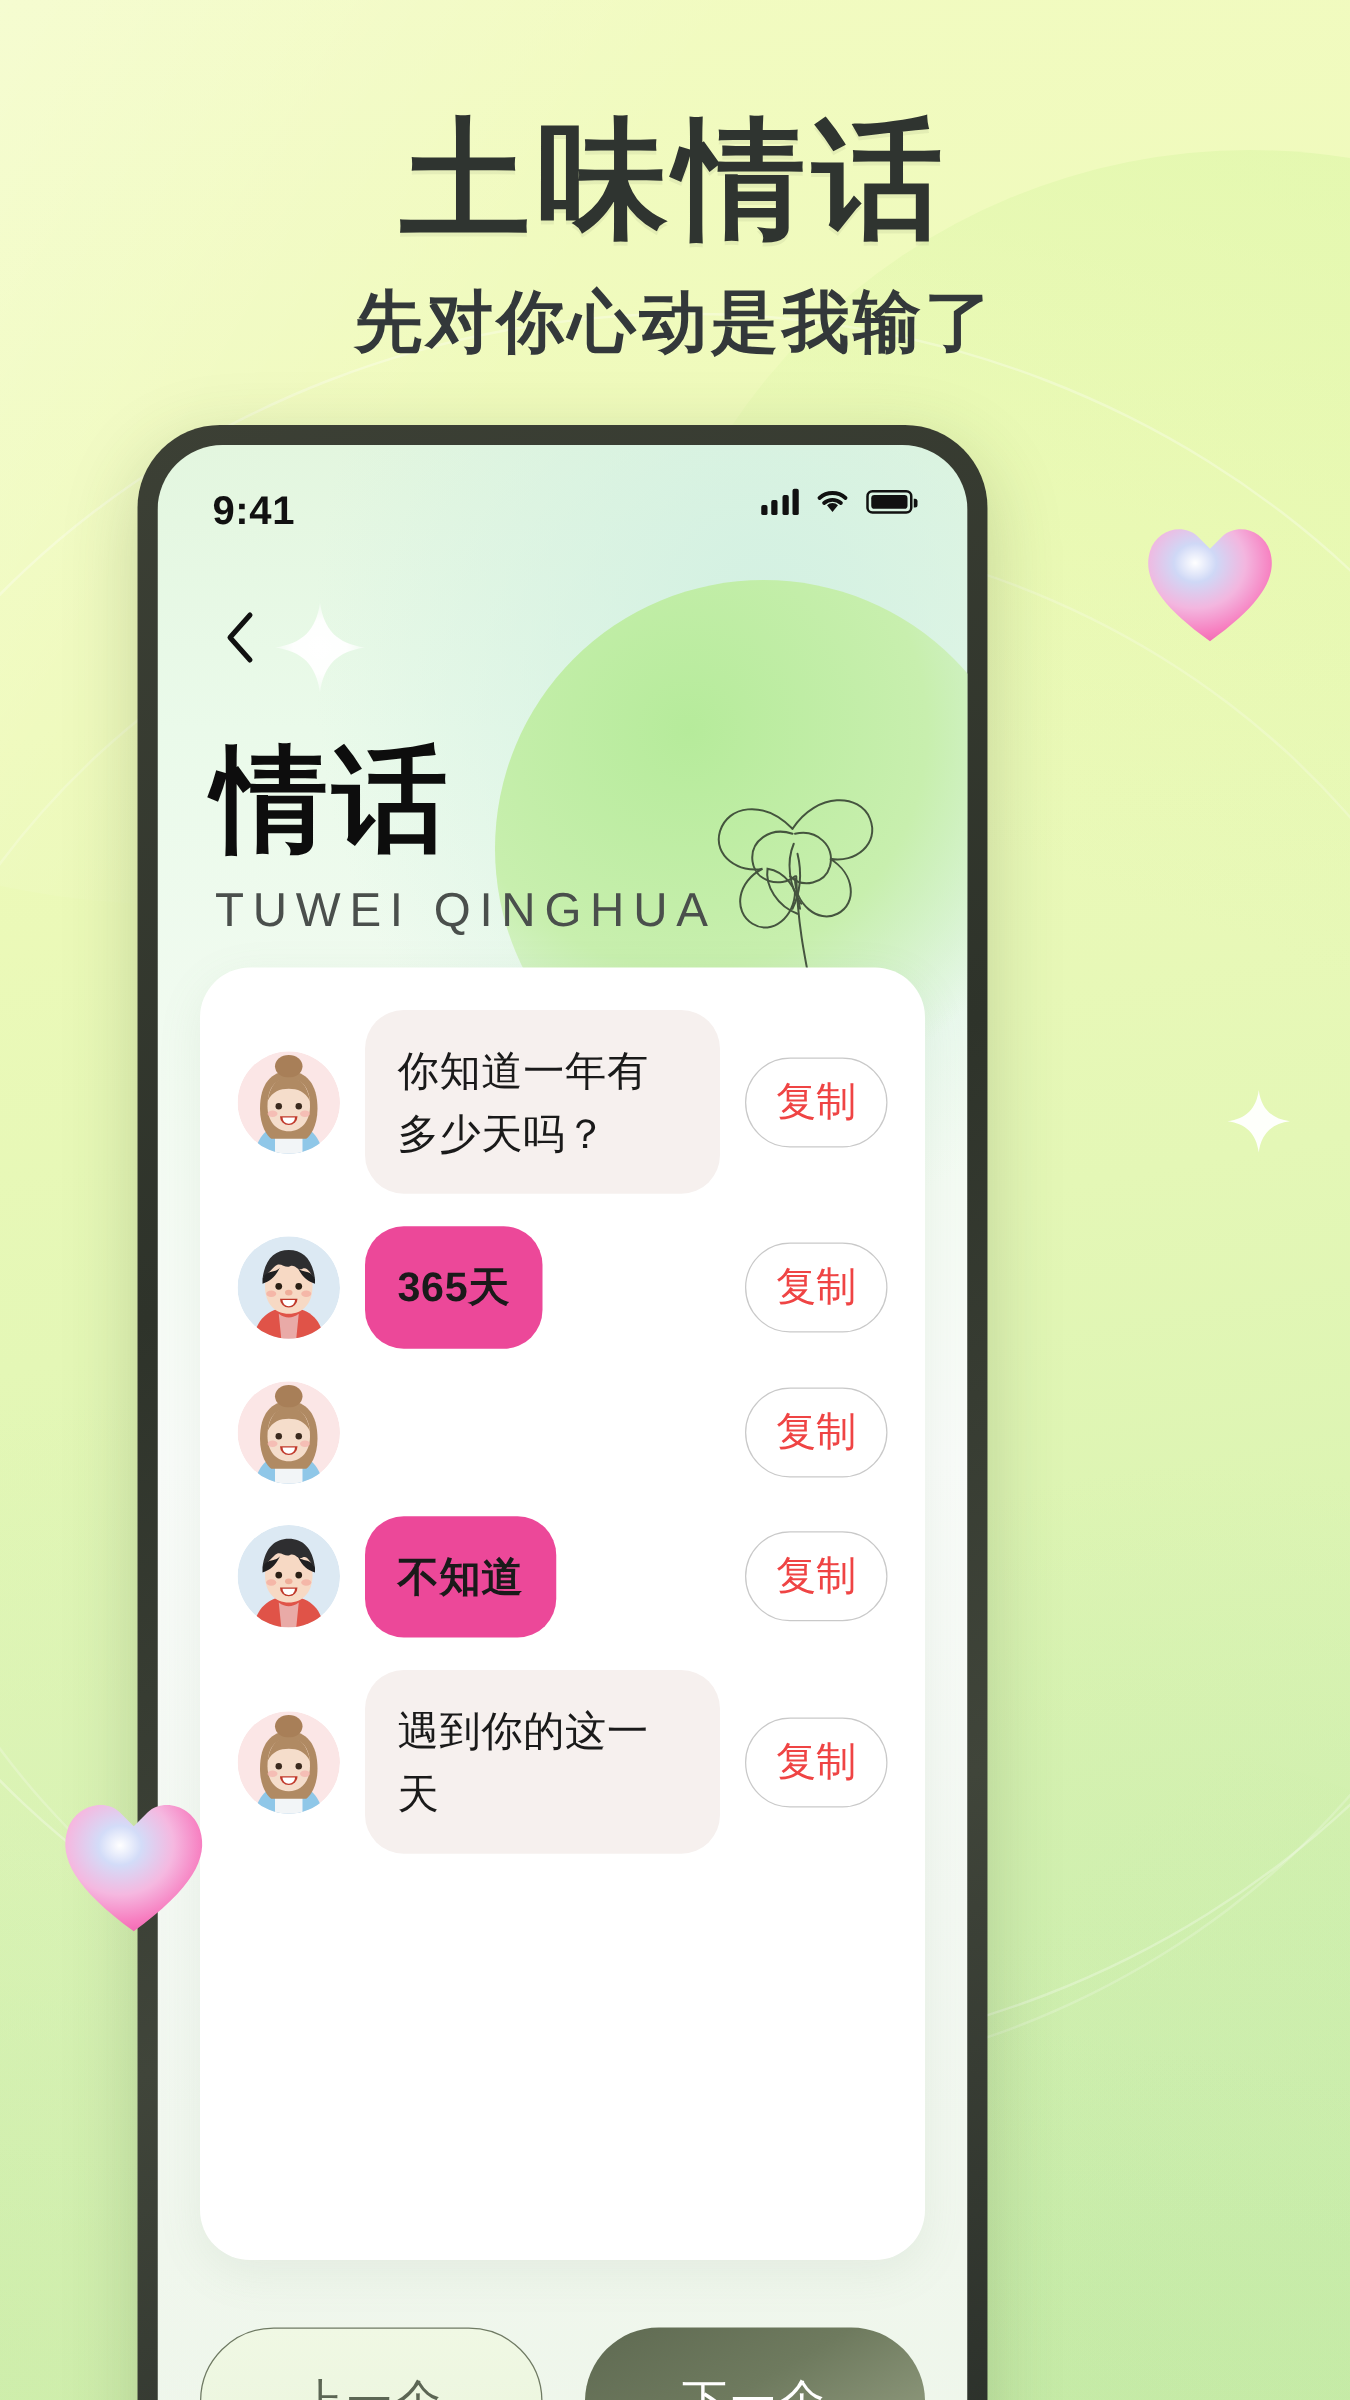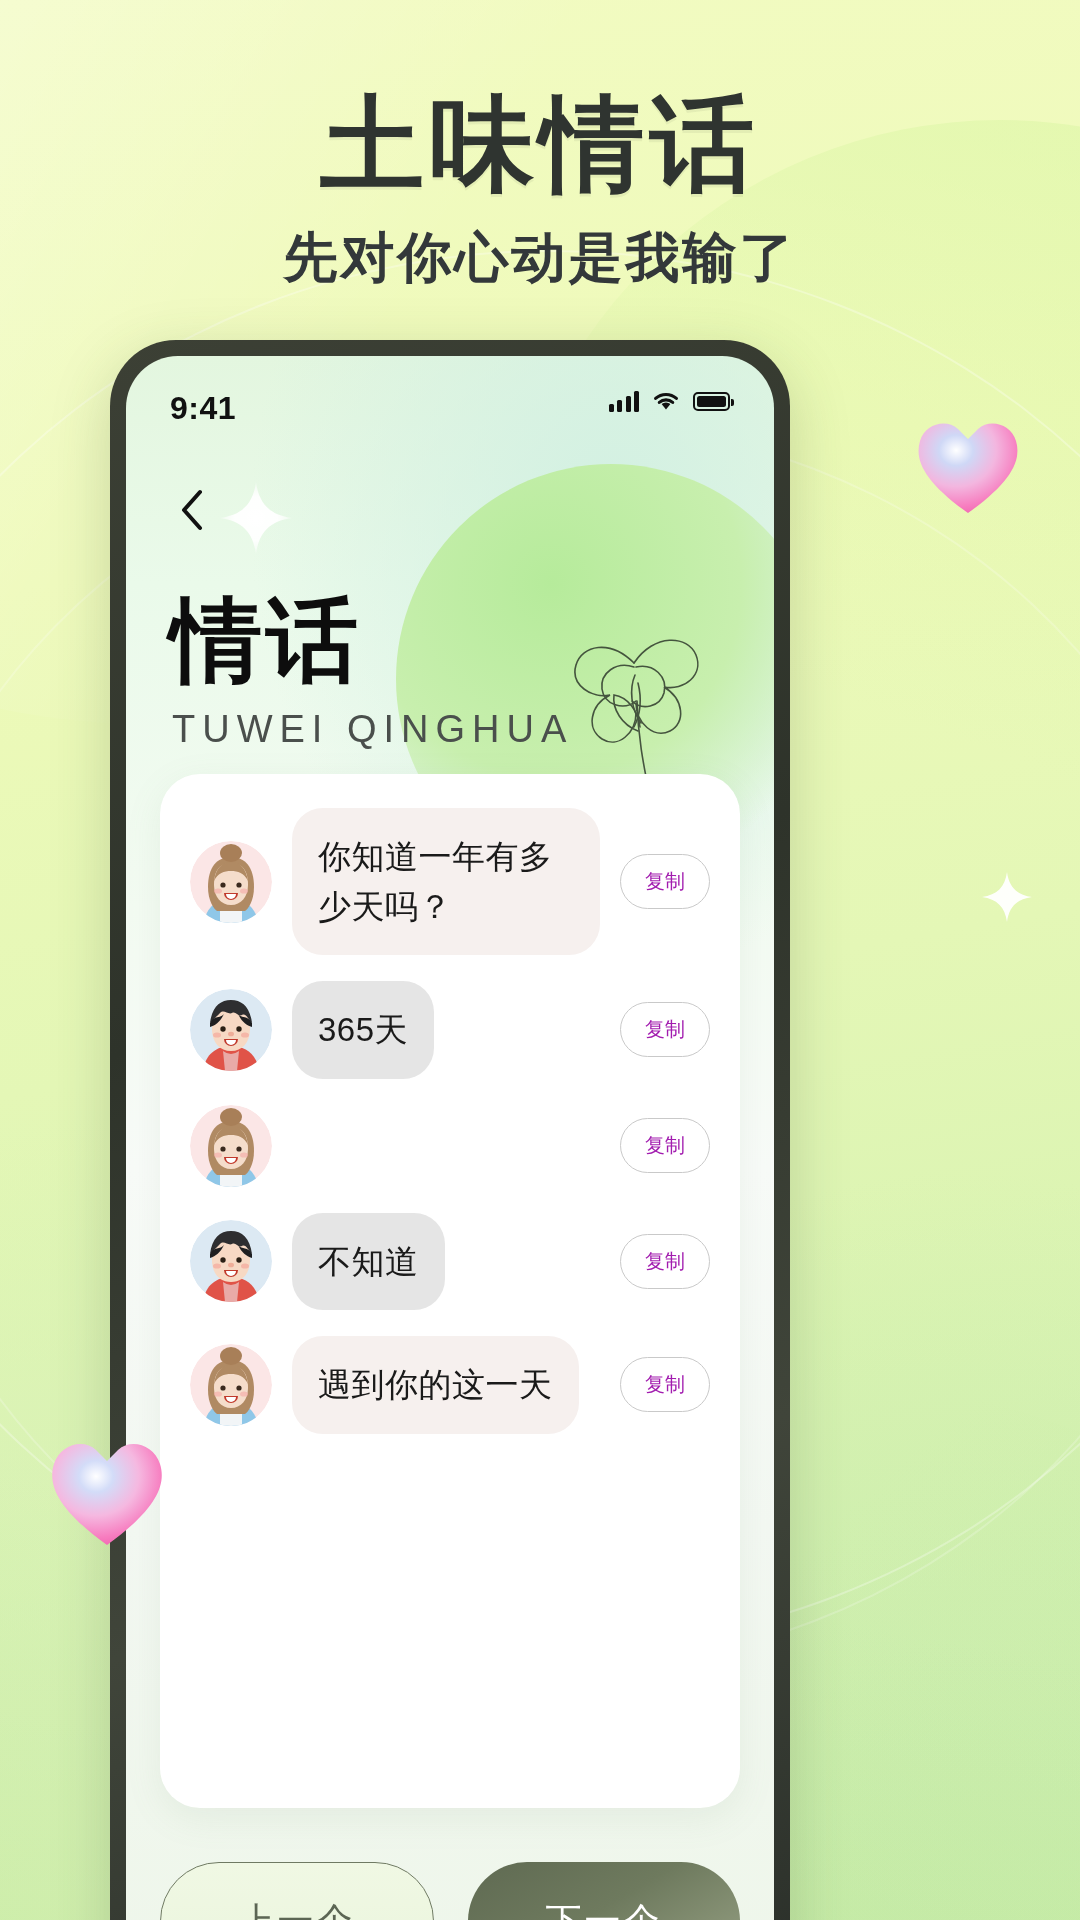--- a/index.html
+++ b/index.html
@@ -124,24 +124,24 @@
   .fav-btn svg { width:44px; height:44px; }
 
   .msg-list { display:flex; flex-direction:column; gap:26px; }
   .msg-row { display:flex; align-items:center; gap:20px; }
   .avatar { width:82px; height:82px; border-radius:50%; flex:0 0 82px;
             position:relative; overflow:hidden; }
   .avatar svg { width:100%; height:100%; display:block; }
   .bubble { border-radius:31px; padding:24px 26px; font-size:33px;
             color:#1a1a1a; line-height:1.5; max-width:330px; letter-spacing:.5px; }
   .bubble.girl { background:#f6f0ee; }
-  .bubble.boy  { background:#e5e5e5; }
+  .bubble.boy  { background:#ec4899;font-weight:bold; }
   .copy-btn { margin-left:auto; flex:0 0 auto;
               border:1.6px solid #c9c9c9; border-radius:999px;
-              padding:13px 24px; font-size:20px; color:#a21caf;
+              padding:13px 24px; font-size:32px; color:#ef4444;
               background:transparent; white-space:nowrap; }
 
   
   .bottom-bar {
     position:absolute; bottom:0; left:0; width:100%;
     padding:0 34px; display:flex; gap:34px; align-items:flex-end;
     height:150px;
   }
   .nav-btn { flex:1; height:118px; border-radius:999px; display:flex;
              align-items:center; justify-content:center;

